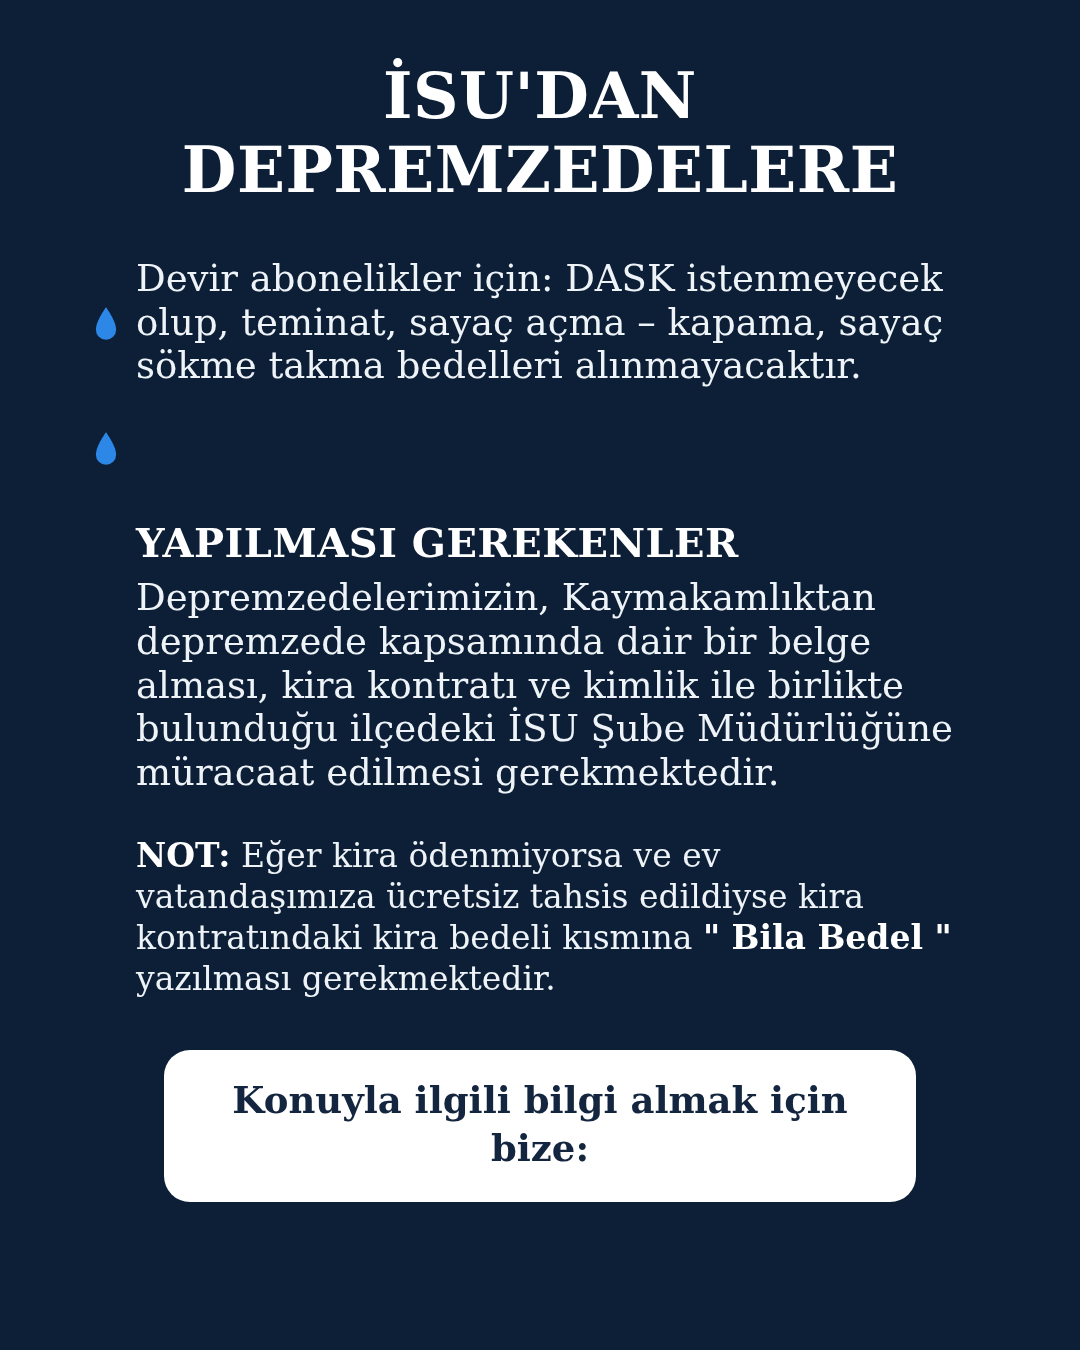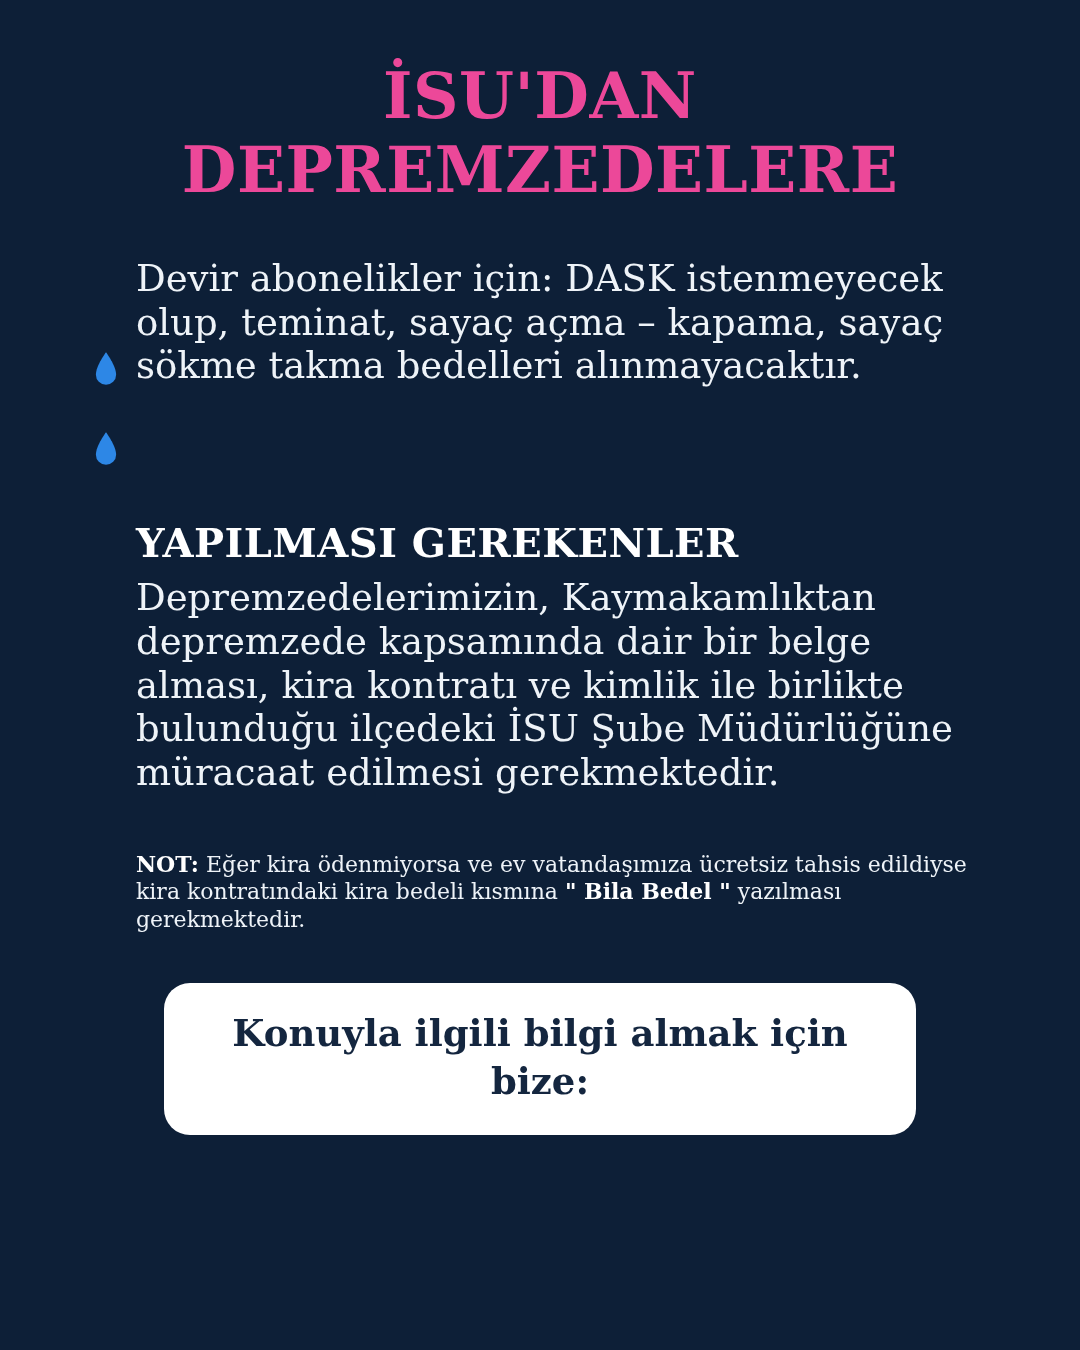--- a/index.html
+++ b/index.html
@@ -11,40 +11,40 @@
     overflow:hidden;
     font-family:"DejaVu Serif", serif;
     color:#eef3f8;
   }
   .title{
     margin:60px 40px 0;
     text-align:center;
     font-weight:bold;
     font-size:63px;
     line-height:1.17;
-    color:#ec4899;
+    color:#ffffff;
     letter-spacing:0.5px;
   }
   .title span{display:block;}
   .bullets{margin-top:50px;padding:0 88px 0 92px;}
   .bullet{
-    display:flex;align-items:flex-end;gap:16px;
+    display:flex;align-items:center;gap:16px;
     margin-bottom:40px;
     font-size:37px;line-height:1.17;margin-top:21px;
   }
   .bullet .drop{flex:0 0 auto;margin-top:4px;}
   .todo{margin-top:52px;padding:0 110px 0 136px;}
   .todo-heading{
     font-weight:bold;font-size:40px;color:#ffffff;
     margin:0 0 10px 0;letter-spacing:0.5px;
   }
   .todo-body{font-size:37px;line-height:1.18;margin:0;}
   .note{
-    margin-top:56px;padding:0 110px 0 136px;
-    font-size:22px;line-height:1.25;
+    margin-top:40px;padding:0 110px 0 136px;
+    font-size:33px;line-height:1.25;
   }
   .note b{color:#ffffff;}
   .info-box{
     margin:50px auto 0;
     width:688px;
     background:#ffffff;
     border-radius:26px;
     padding:26px 32px 30px;
     text-align:center;
     color:#14263f;

